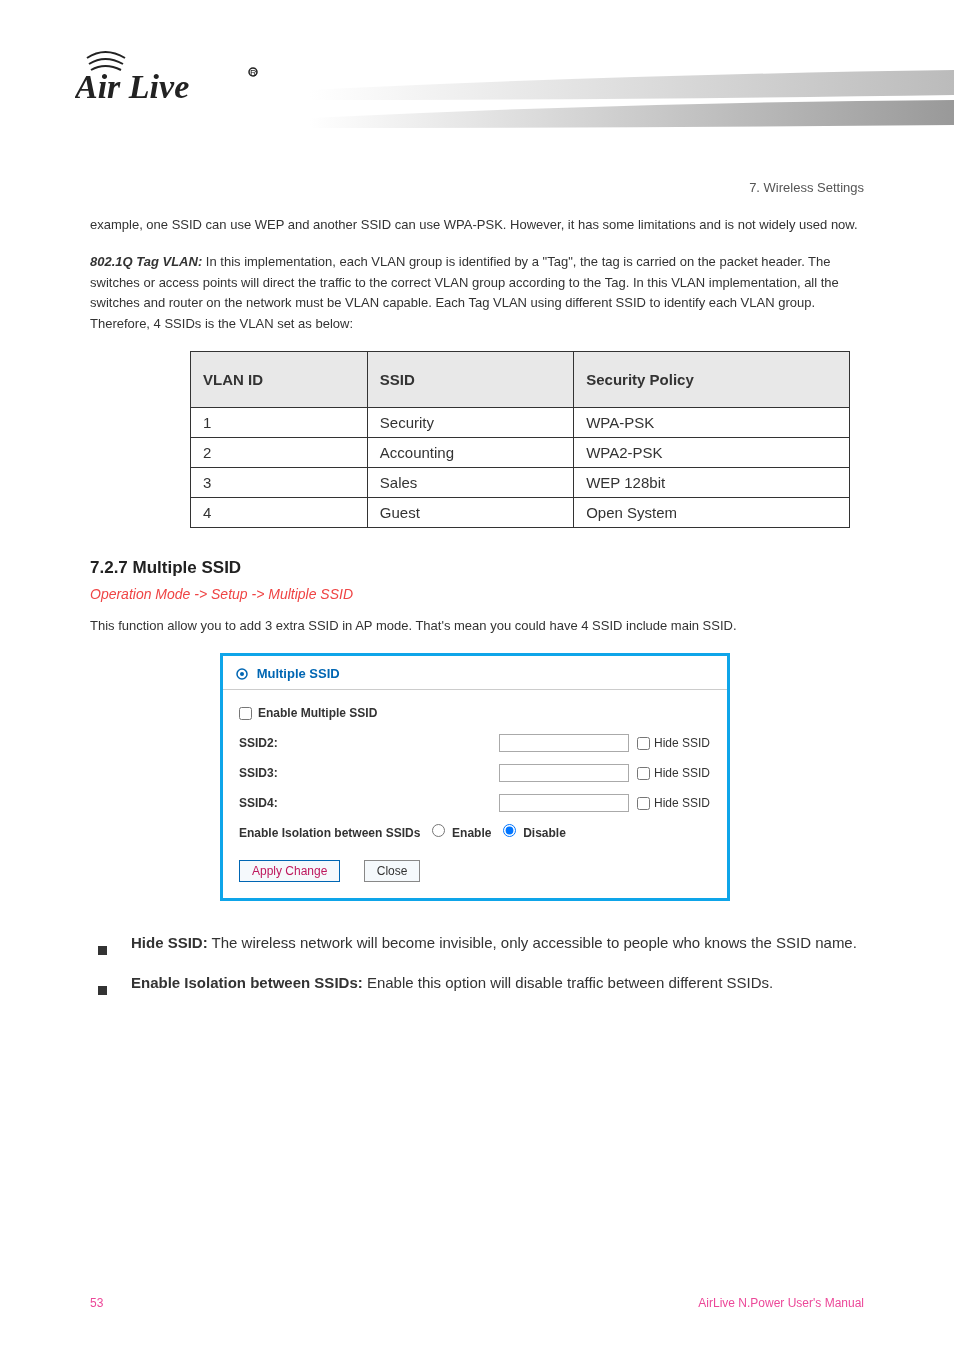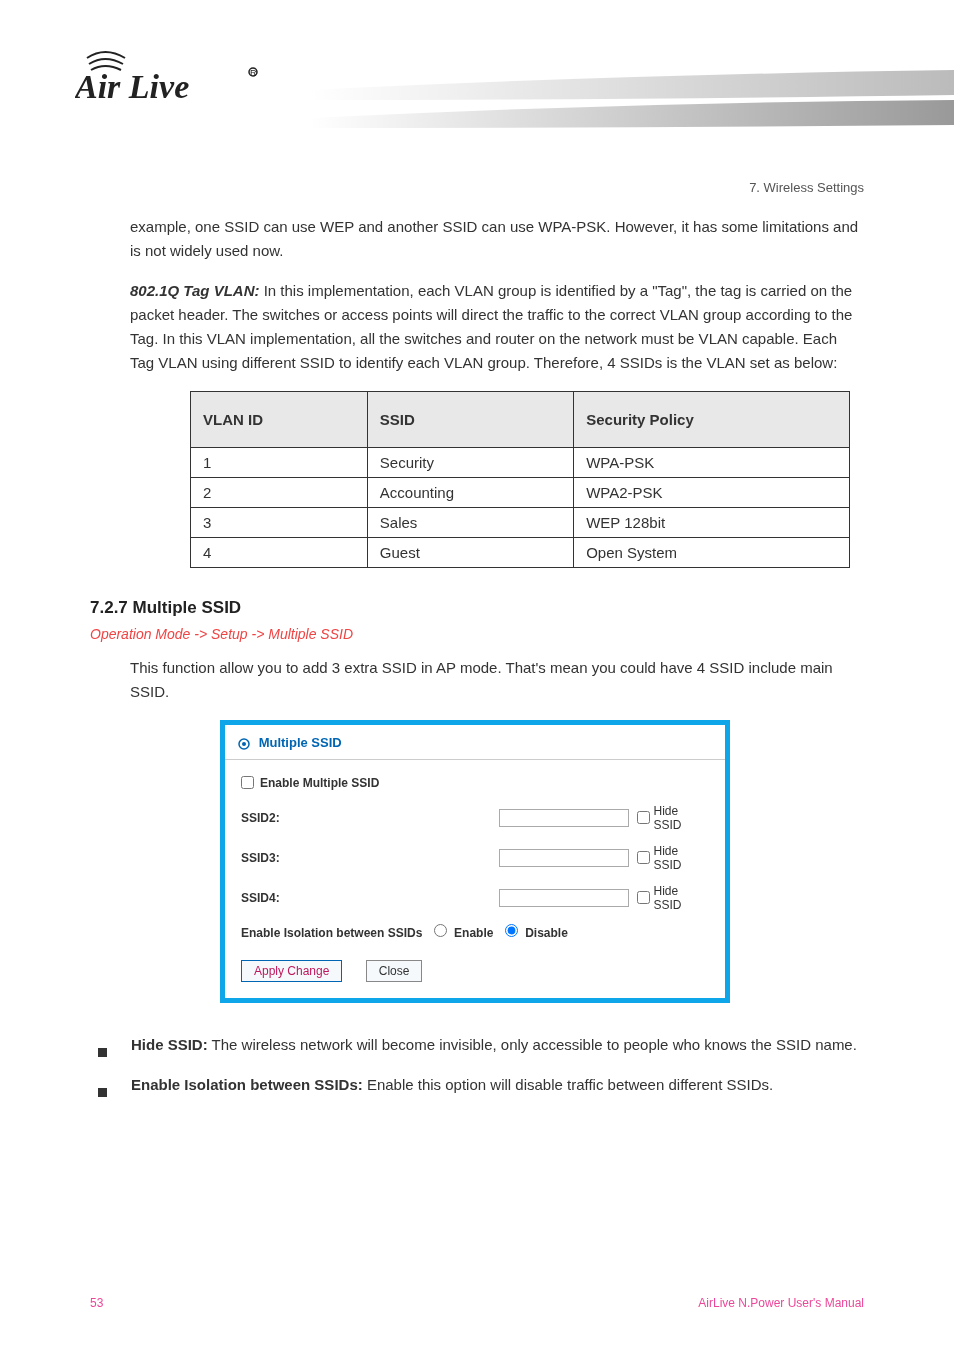--- a/index.html
+++ b/index.html
@@ -29,25 +29,24 @@
       left: 90px;
       right: 90px;
     }
     .page-header {
       text-align: right;
       font-size: 13px;
       color: #555;
       margin-bottom: 20px;
     }
     .body-text {
-      font-size: 15px;
+      font-size: 13px;
       line-height: 1.6;
       margin-bottom: 16px;
       color: #333;
-      margin-left: 40px;
     }
     table.ssid-table {
       width: 660px;
       margin-left: 100px;
       border-collapse: collapse;
       margin-bottom: 30px;
     }
     table.ssid-table th, table.ssid-table td {
       border: 1px solid #333;
       padding: 1px 12px;
@@ -70,21 +69,21 @@
     }
     .subheading {
       font-size: 14px;
       font-style: italic;
       color: #ef4444;
       margin-bottom: 14px;
     }
     .panel {
       width: 510px;
       margin-left: 130px;
-      border: 5px solid #0ea5e9;
+      border: 3px solid #0ea5e9;
       padding: 0;
       background: white;
       font-size: 12px;
       margin-bottom: 30px;
     }
     .panel-header {
       padding: 10px 12px 8px 12px;
       border-bottom: 1px solid #ccc;
       font-weight: bold;
       color: #0066b3;

